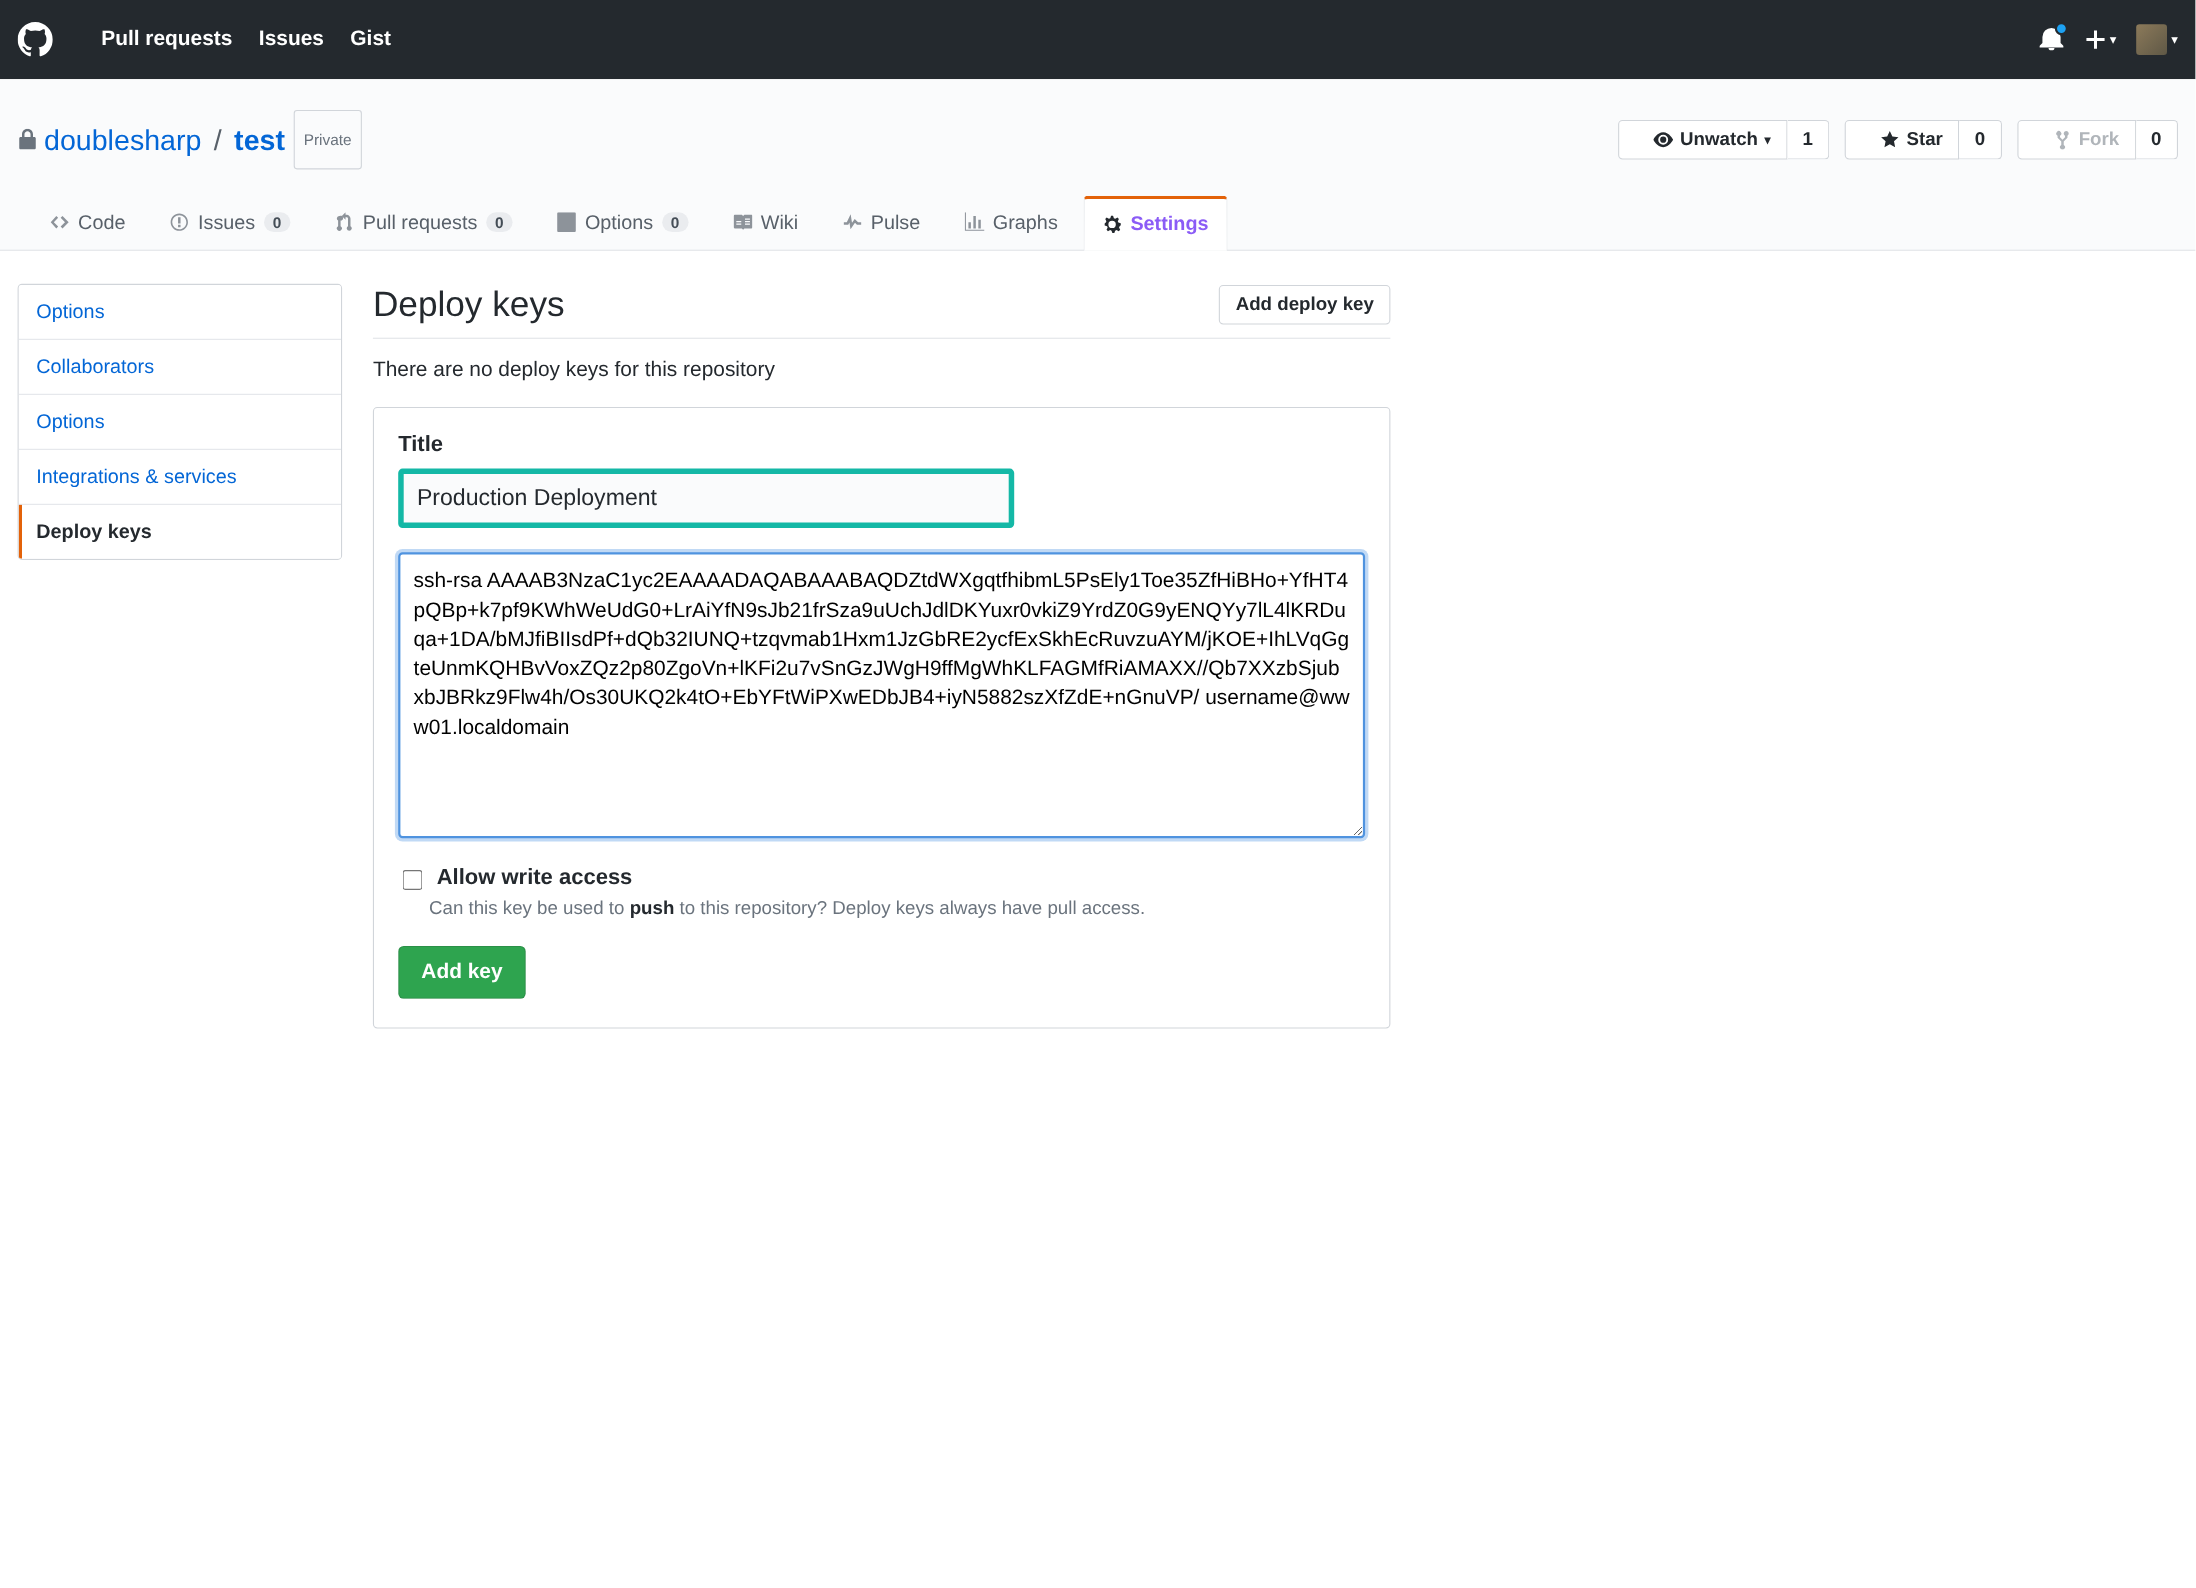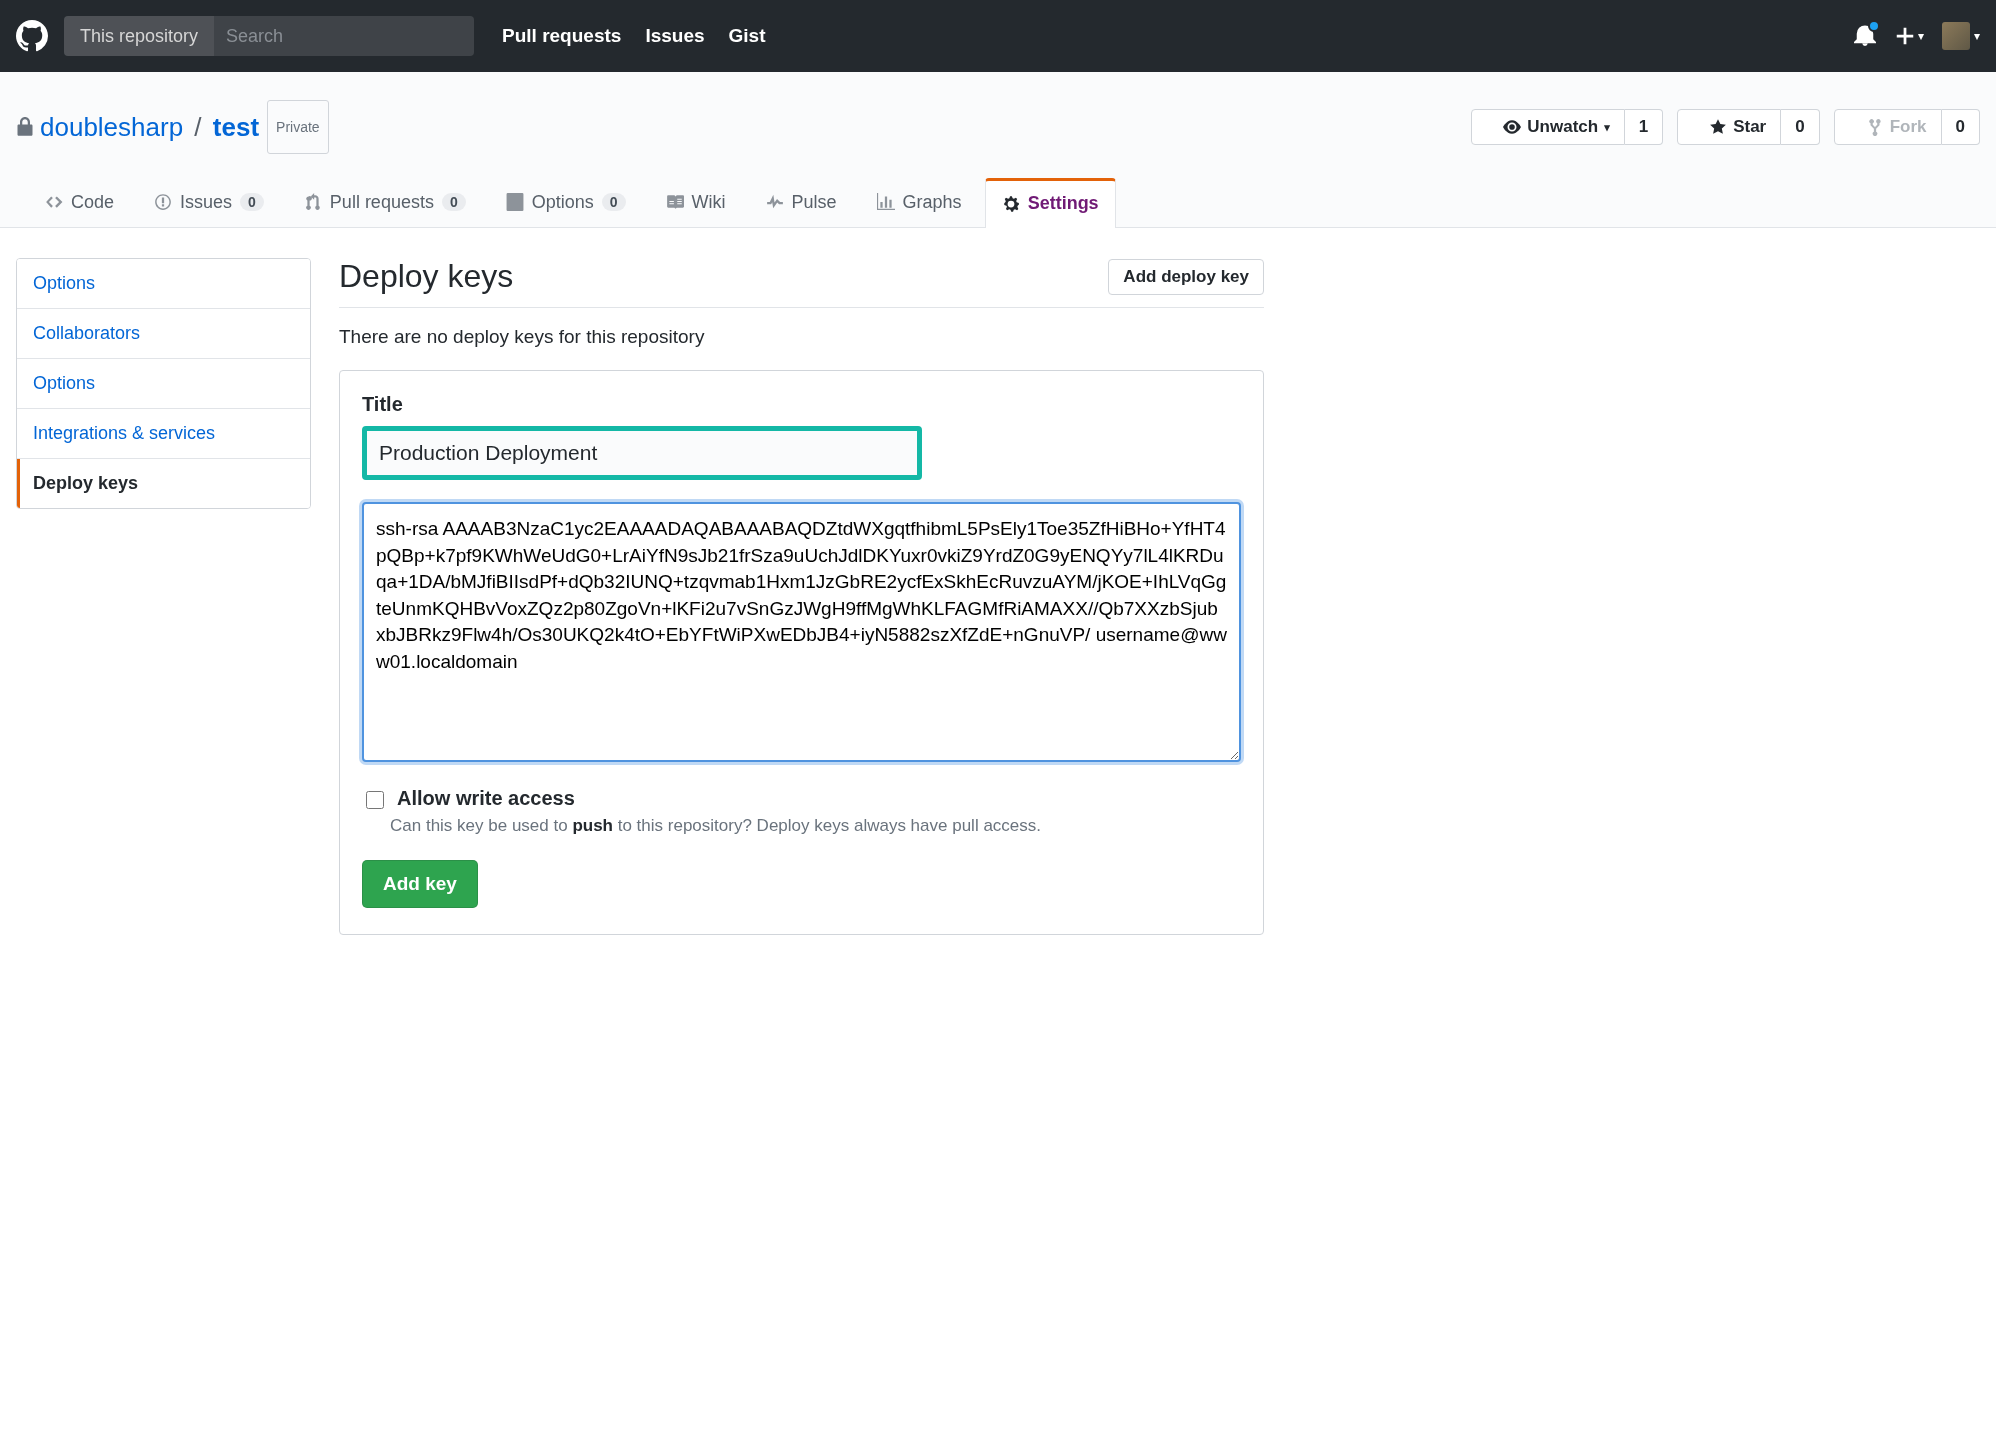--- a/index.html
+++ b/index.html
@@ -111,21 +111,21 @@
     display:flex; gap:6px; padding-left:28px;
   }
   .reponav-item {
     display:flex; align-items:center; gap:8px;
     padding:12px 16px 14px; font-size:18px; color:#586069;
     border:1px solid transparent; border-bottom:none;
     cursor:pointer;
   }
   .reponav-item.selected {
     background:#fff; border-color:#e1e4e8; border-top:3px solid #e36209;
-    border-radius:4px 4px 0 0; color:#701a75; font-weight:600;
+    border-radius:4px 4px 0 0; color:#8b5cf6; font-weight:600;
     margin-bottom:-1px;
   }
   .reponav-item svg { width:18px; height:18px; fill:#8d939a; }
   .reponav-item.selected svg { fill:#24292e; }
   .counter {
     background:#eaecef; color:#444d56; border-radius:10px;
     padding:1px 8px; font-size:14px; font-weight:600;
   }
 
   
@@ -187,24 +187,20 @@
     cursor:pointer; margin-top:24px;
   }
 </style>
 </head>
 <body>
 
 <div class="topbar">
   <svg class="logo" viewBox="0 0 16 16">
       <path d="M8 0C3.58 0 0 3.58 0 8c0 3.54 2.29 6.53 5.47 7.59.4.07.55-.17.55-.38 0-.19-.01-.82-.01-1.49-2.01.37-2.53-.49-2.69-.94-.09-.23-.48-.94-.82-1.13-.28-.15-.68-.52-.01-.53.63-.01 1.08.58 1.23.82.72 1.21 1.87.87 2.33.66.07-.52.28-.87.51-1.07-1.78-.2-3.64-.89-3.64-3.95 0-.87.31-1.59.82-2.15-.08-.2-.36-1.02.08-2.12 0 0 .67-.21 2.2.82a7.5 7.5 0 0 1 4 0c1.53-1.04 2.2-.82 2.2-.82.44 1.1.16 1.92.08 2.12.51.56.82 1.27.82 2.15 0 3.07-1.87 3.75-3.65 3.95.29.25.54.73.54 1.48 0 1.07-.01 1.93-.01 2.2 0 .21.15.46.55.38A8.013 8.013 0 0 0 16 8c0-4.42-3.58-8-8-8z"></path>
     </svg>
-  <div class="search-group">
-    <div class="search-scope">This repository</div>
-    <input class="search-input" placeholder="Search" style="">
-  </div>
   <nav class="topnav">
     <a>Pull requests</a>
     <a>Issues</a>
     <a>Gist</a>
   </nav>
   <div class="topbar-right">
     <span class="bell-wrap">
       <svg class="icon" viewBox="0 0 16 16">
           <path d="M8 16a2 2 0 0 0 1.985-1.75H6.015A2 2 0 0 0 8 16zm6-5V7a6 6 0 1 0-12 0v4l-2 2v1h16v-1l-2-2z"></path>
         </svg>

